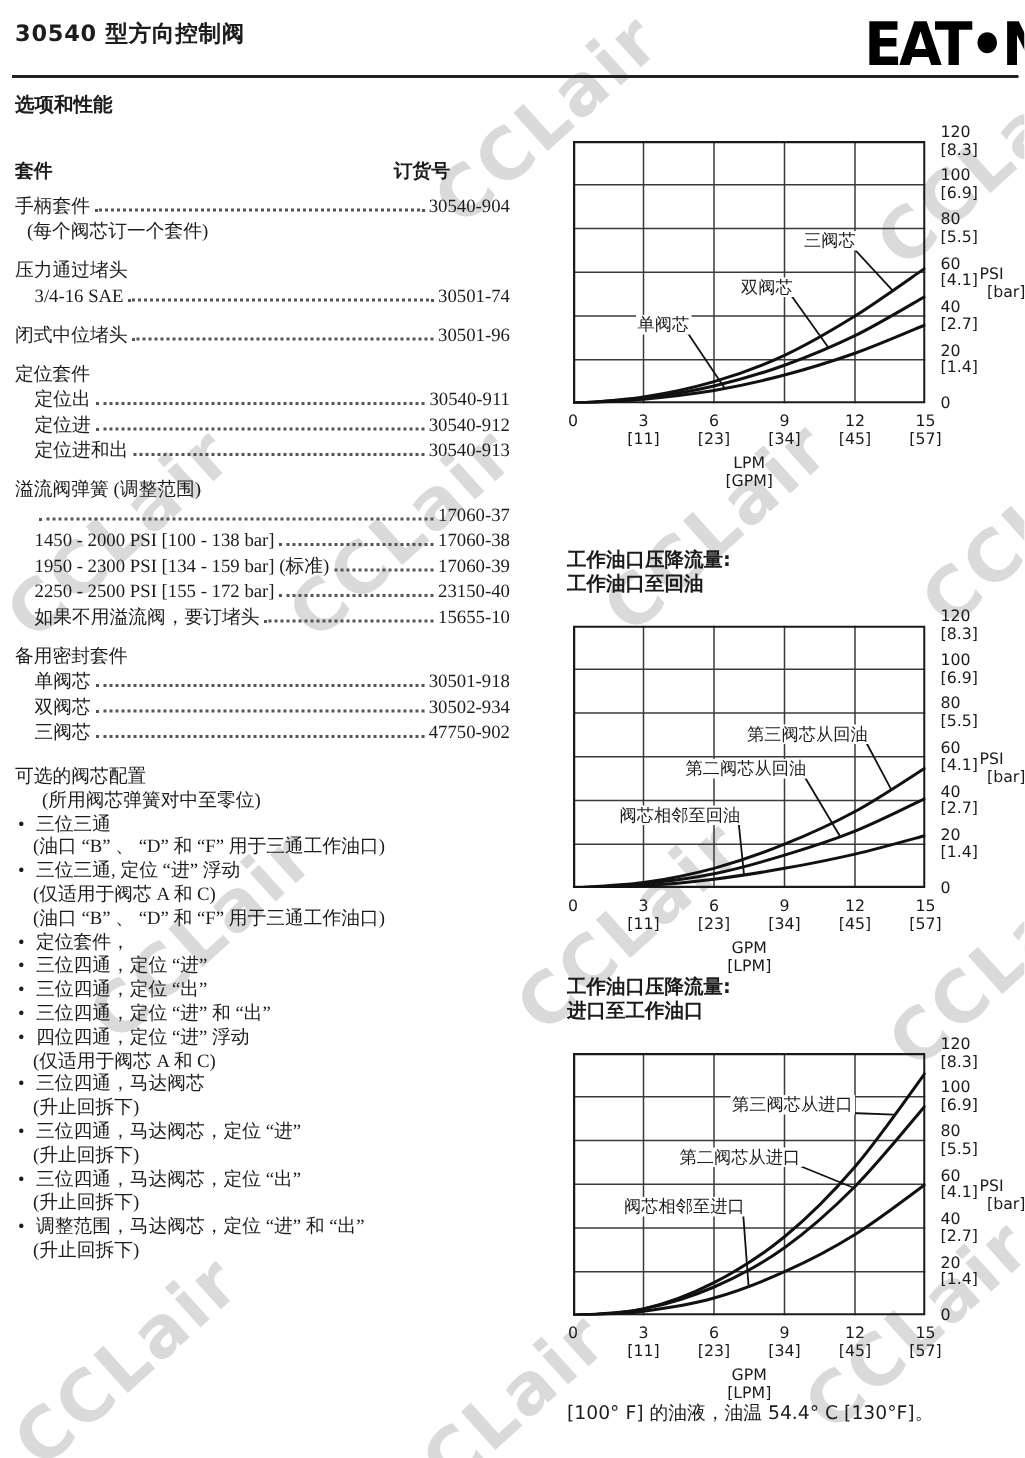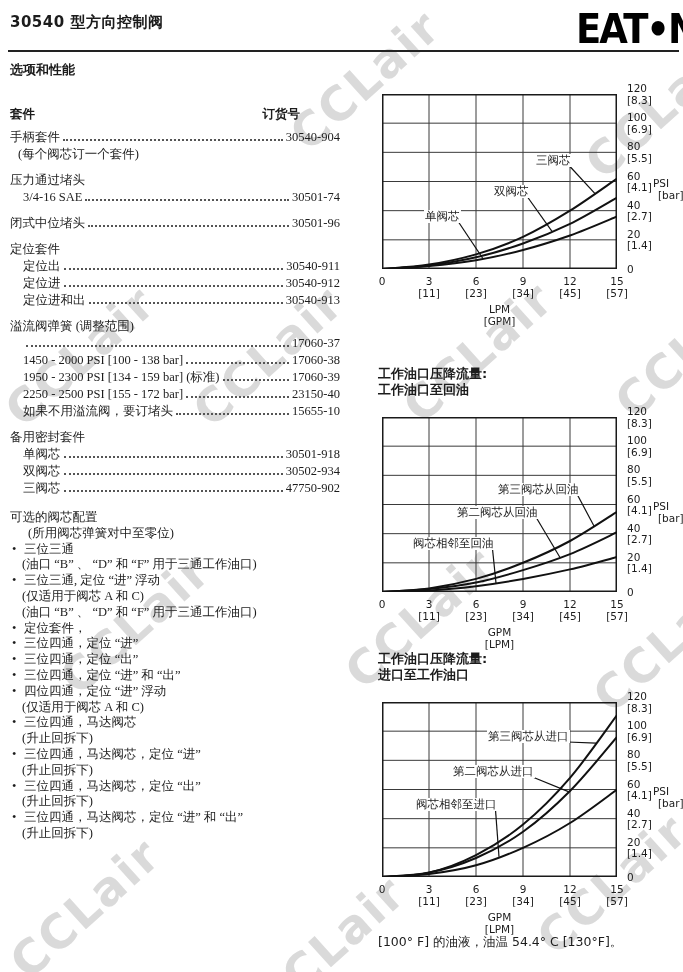--- a/index.html
+++ b/index.html
@@ -206,21 +206,21 @@
             <span>三位四通，马达阀芯，定位 “进”</span>
           </div>
           <div class="bnote">(升止回拆下)</div>
           <div class="bullet">
             <span class="bdot">•</span>
             <span>三位四通，马达阀芯，定位 “出”</span>
           </div>
           <div class="bnote">(升止回拆下)</div>
           <div class="bullet">
             <span class="bdot">•</span>
-            <span>三位四通，马达阀芯，定位 “进” 和 “出”</span>
+            <span>调整范围，马达阀芯，定位 “进” 和 “出”</span>
           </div>
           <div class="bnote">(升止回拆下)</div>
         </div>
     </div>
 
     <div id="charts">
         <div class="chart-block" style="top: 94px;">
           <div class="chart-area" style="height: 245px;">
             <div class="plot">
               <svg width="235" height="175">

